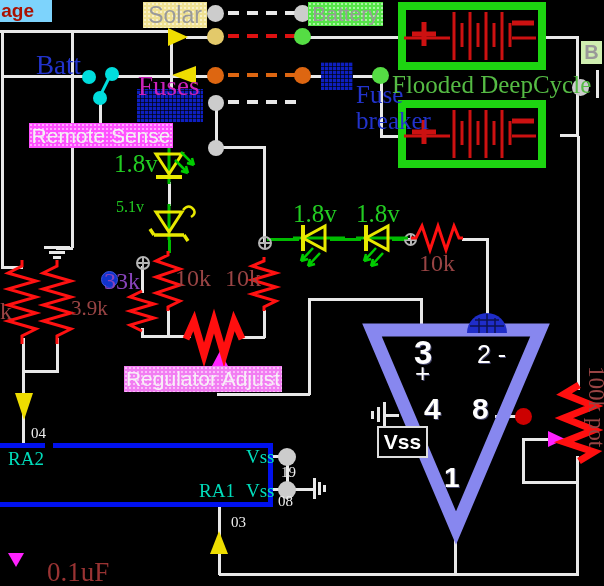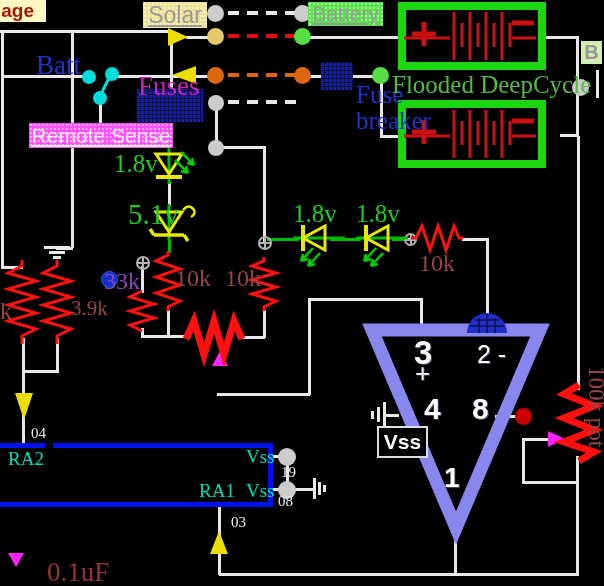--- a/index.html
+++ b/index.html
@@ -9,21 +9,21 @@
   .wh{height:3px;}
   .wv{width:3px;}
   .gw{background:#00bb00;}
   .dot{position:absolute;border-radius:50%;}
   .dash{position:absolute;height:4px;width:11px;}
   .lbl{position:absolute;white-space:nowrap;line-height:1.05;}
   .serif{font-family:"Liberation Serif",serif;}
   .tagbox{position:absolute;display:flex;align-items:center;justify-content:center;
           font-family:"Liberation Sans",sans-serif;}
   .dotted{background-image:radial-gradient(circle, rgba(255,255,255,0.5) 1px, transparent 1.4px);
-          background-size:4px 4px;text-decoration:underline;}
+          background-size:4px 4px;}
   .fuseblock{position:absolute;background:#0d1fc0;
      background-image:repeating-linear-gradient(0deg, transparent 0 3px, rgba(0,0,0,.65) 3px 4px),
                       repeating-linear-gradient(90deg, transparent 0 3px, rgba(0,0,0,.65) 3px 4px);}
   .batbox{position:absolute;border:8px solid #1dd411;background:#000;}
   .junction{position:absolute;border:2px solid #b5b5b5;border-radius:50%;
      background:linear-gradient(#b5b5b5,#b5b5b5) center/100% 2px no-repeat,
                 linear-gradient(#b5b5b5,#b5b5b5) center/2px 100% no-repeat;}
   .gbar{position:absolute;background:#e8e8e8;}
   svg{position:absolute;overflow:visible;}
   .tri{position:absolute;width:0;height:0;}
@@ -255,21 +255,21 @@
   <i style="position:absolute;left:45px;top:443px;width:8px;height:5px;background:#000"></i>
   <span class="cyanlbl" style="left:8px;top:448px">RA2</span>
   <span class="cyanlbl" style="left:246px;top:446px">Vss</span>
   <span class="cyanlbl" style="left:199px;top:480px">RA1</span>
   <span class="cyanlbl" style="left:246px;top:480px">Vss</span>
   <span class="pinnum" style="left:31px;top:425px">04</span>
   <span class="pinnum" style="left:281px;top:464px">19</span>
   <span class="pinnum" style="left:278px;top:493px">08</span>
   <span class="pinnum" style="left:231px;top:514px">03</span>
 
-  <div class="tagbox" style="left:0px;top:0px;width:34px;height:22px;background:#fef9c3;color:#aa1100;font-weight:bold;font-size:19px;justify-content:flex-end;padding-right:12px">
+  <div class="tagbox" style="left:0px;top:0px;width:34px;height:22px;background:#7dd3fc;color:#aa1100;font-weight:bold;font-size:19px;justify-content:flex-end;padding-right:18px">
     <span>age</span>
   </div>
   <div class="tagbox dotted" style="left:143px;top:2px;width:64px;height:26px;background-color:#efe192;color:#9a9a9a;font-size:23px">
     <span>Solar</span>
   </div>
   <div class="tagbox dotted" style="left:308px;top:2px;width:75px;height:24px;background-color:#55e648;color:#9a9a9a;font-size:21px">
     <span>Battery</span>
   </div>
   <div class="tagbox" style="left:581px;top:41px;width:21px;height:23px;background:#cfeeb0;color:#999;font-weight:bold;font-size:20px">
     <span>B</span>
@@ -278,23 +278,26 @@
   <span class="lbl serif" style="left:138px;top:72px;color:#cc22bb;font-size:27px;z-index:3">Fuses</span>
   <div class="lbl serif" style="left:356px;top:82px;color:#2233cc;font-size:25px">
     <div>Fuse</div>
     <div>breaker</div>
   </div>
   <span class="lbl serif" style="left:392px;top:72px;color:#55bb44;font-size:25px">Flooded DeepCycle</span>
 
   <div class="tagbox dotted" style="left:29px;top:123px;width:144px;height:25px;background-color:#ff50ff;color:#f2f2f2;font-size:21px;z-index:3">
     <span>Remote Sense</span>
   </div>
+  <div class="tagbox dotted" style="left:124px;top:366px;width:158px;height:26px;background-color:#f27df2;color:#f7eef7;font-size:21px;z-index:3">
+    <span>Regulator Adjust</span>
+  </div>
 
   <span class="lbl serif" style="left:114px;top:151px;color:#22cc22;font-size:25px">1.8v</span>
-  <span class="lbl serif" style="left:128px;top:199px;color:#22cc22;font-size:29px">5.1v</span>
+  <span class="lbl serif" style="left:116px;top:199px;color:#22cc22;font-size:16px">5.1v</span>
   <span class="lbl serif" style="left:293px;top:201px;color:#22cc22;font-size:25px">1.8v</span>
   <span class="lbl serif" style="left:356px;top:201px;color:#22cc22;font-size:25px">1.8v</span>
 
   <span class="lbl serif" style="left:104px;top:269px;color:#8844bb;font-size:24px">33k</span>
   <span class="lbl serif" style="left:175px;top:266px;color:#994444;font-size:24px">10k</span>
   <span class="lbl serif" style="left:225px;top:266px;color:#994444;font-size:24px">10k</span>
   <span class="lbl serif" style="left:419px;top:251px;color:#994444;font-size:24px">10k</span>
   <span class="lbl serif" style="left:71px;top:297px;color:#994444;font-size:21px">3.9k</span>
   <span class="lbl serif" style="left:0px;top:299px;color:#994444;font-size:24px">k</span>
   <span class="lbl serif" style="left:584px;top:366px;color:#994444;font-size:23px;writing-mode:vertical-rl">100k pot</span>

